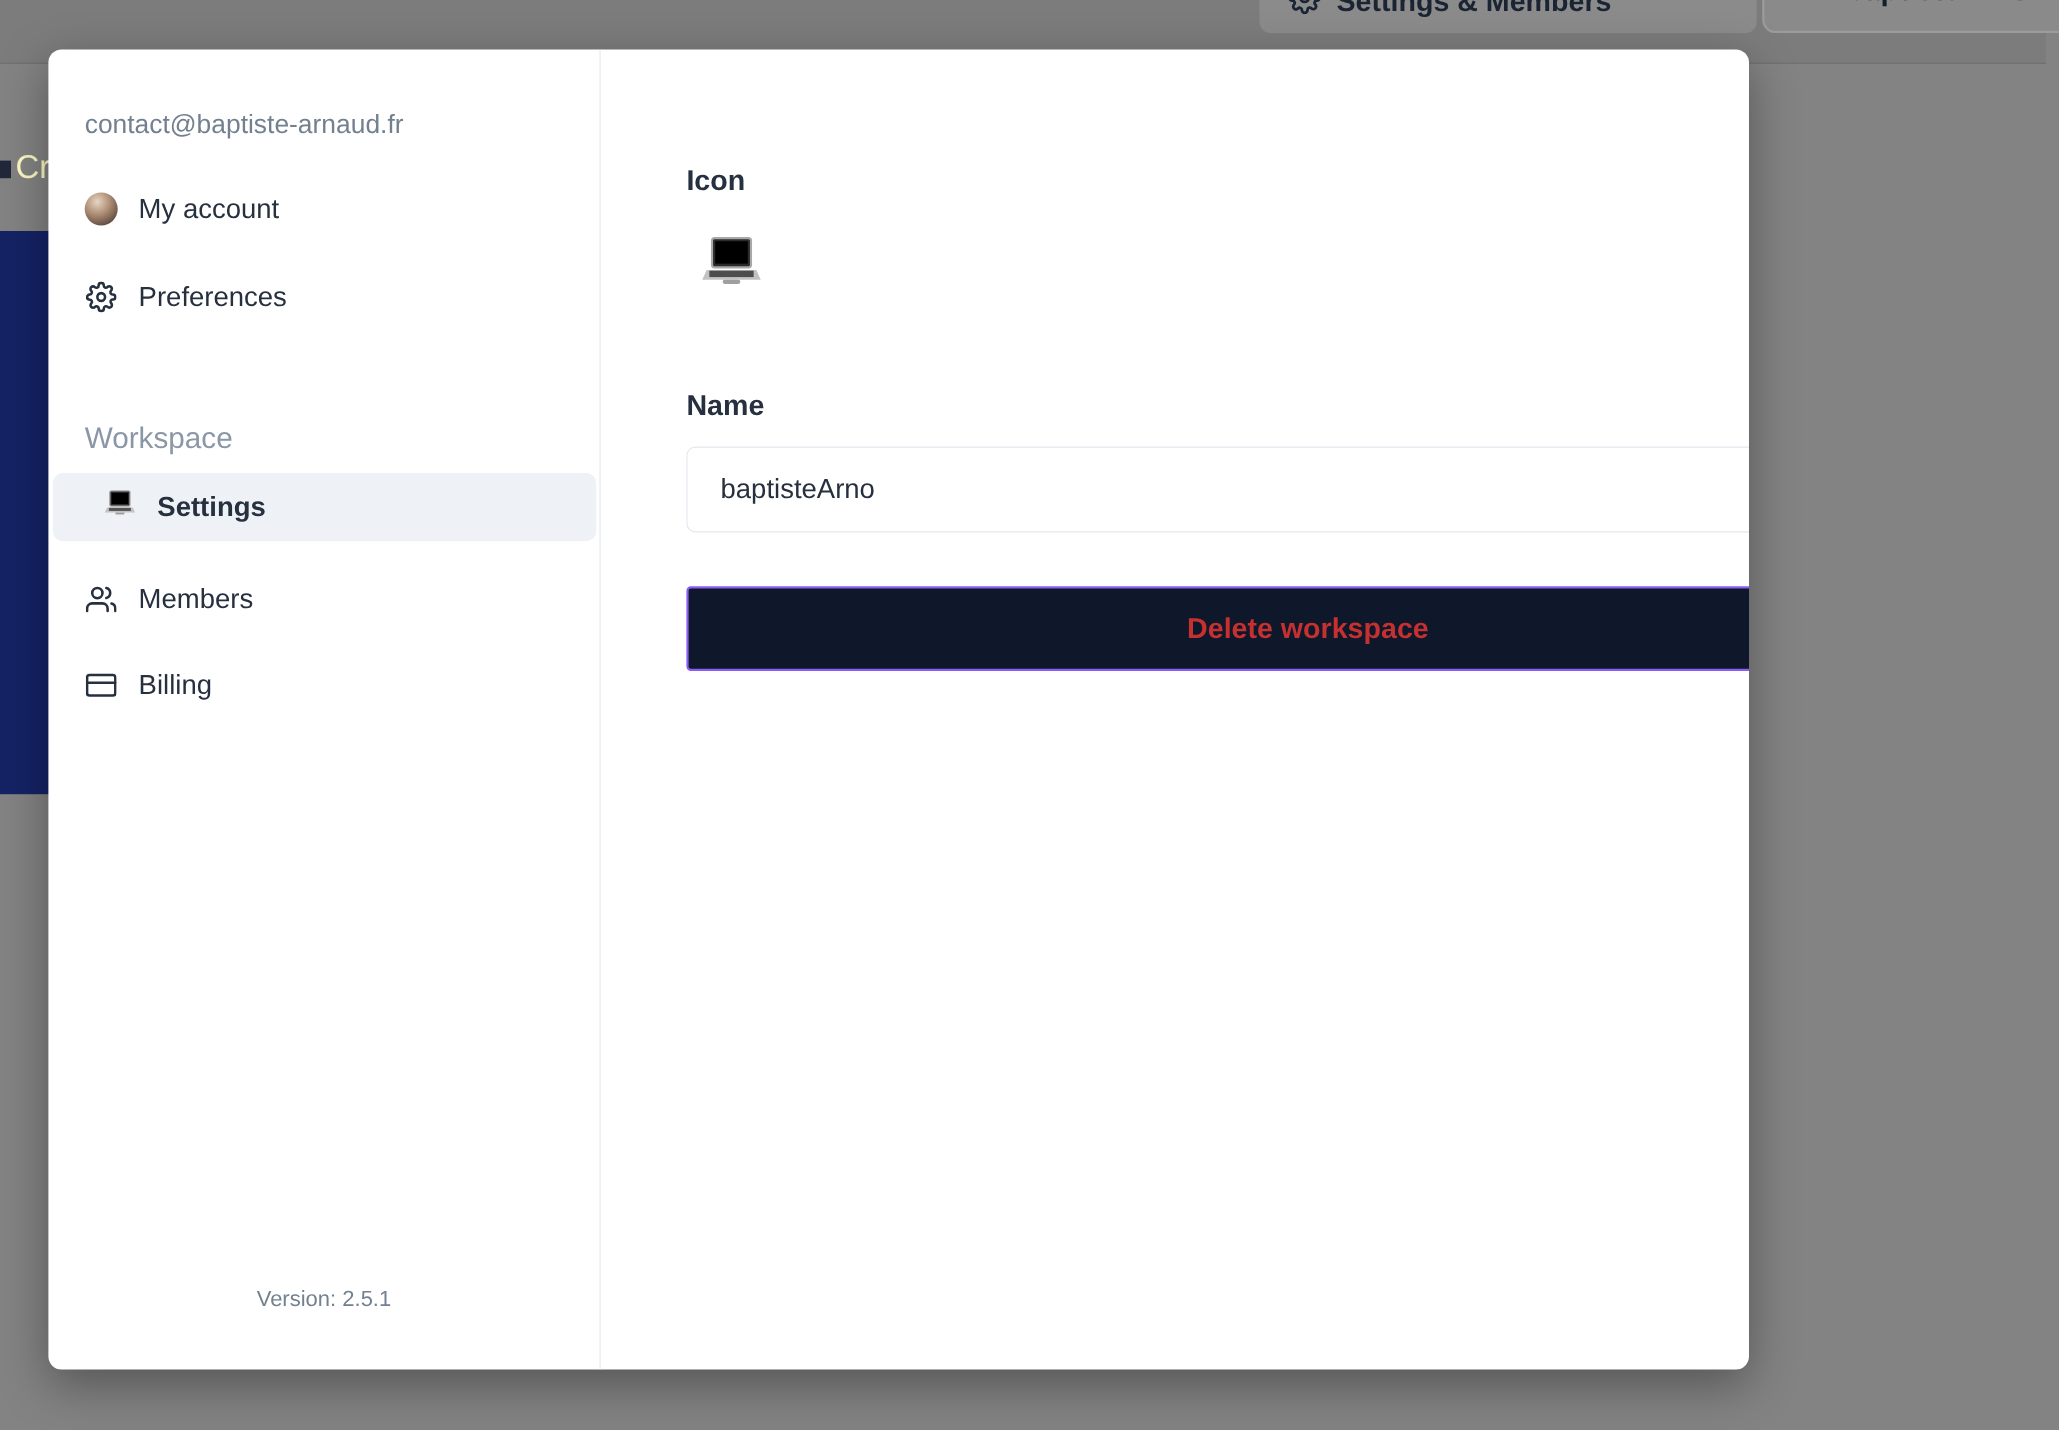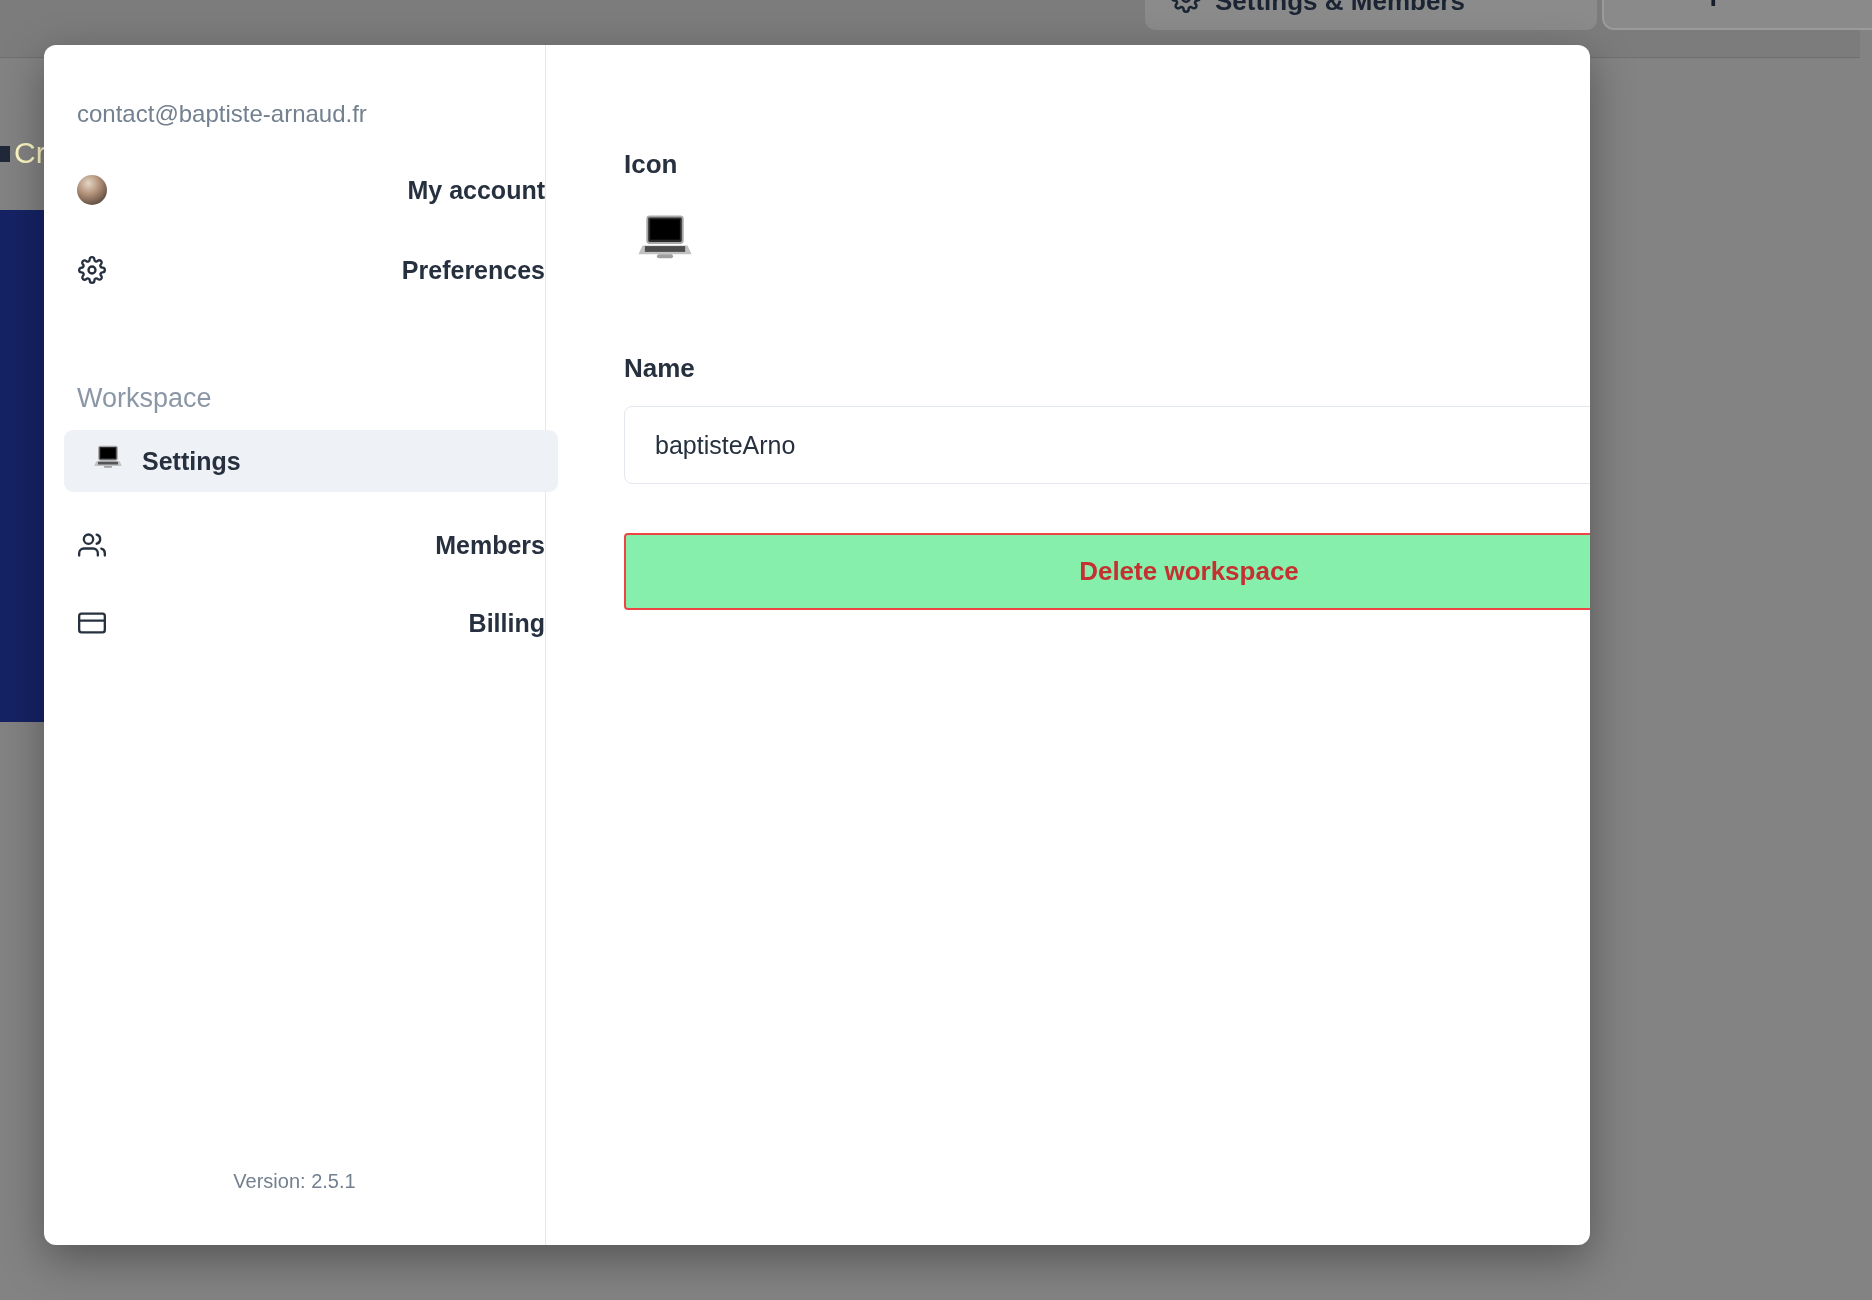--- a/index.html
+++ b/index.html
@@ -56,36 +56,36 @@
     position: relative; width: 502px; height: 100%;
     border-right: 1px solid #e3e8ee; flex: none;
   }
   .sb-email {
     position: absolute; left: 33px; top: 55px;
     color: #73808f; font-size: 24px;
   }
   .sb-row {
     position: absolute; left: 0; width: 100%; height: 60px;
     display: flex; align-items: center; gap: 19px; padding-left: 33px;
-    color: #26303f; font-size: 25px; font-weight: 700; cursor: pointer; justify-content: space-between;
+    color: #26303f; font-size: 25px; font-weight: 400; cursor: pointer;
   }
   .sb-row .ico { width: 30px; height: 30px; display: flex; align-items: center; justify-content: center; flex: none; }
   .row-account { top: 115px; }
   .row-prefs   { top: 195px; }
   .row-members { top: 470px; }
   .row-billing { top: 548px; }
   .sb-section {
     position: absolute; left: 33px; top: 338px;
     color: #8b97a6; font-size: 27px; font-weight: 400;
   }
   .row-settings {
     position: absolute; left: 4px; top: 385px; width: 494px; height: 62px;
     background: #eef1f5; border-radius: 9px;
-    display: flex; align-items: center; gap: 19px; padding-left: 29px;
-    color: #26303f; font-size: 25px; font-weight: 700; cursor: pointer; margin-left: 16px;
+    display: flex; align-items: center; gap: 19px; padding-left: 46px;
+    color: #26303f; font-size: 25px; font-weight: 700; cursor: pointer;
   }
   .avatar {
     width: 30px; height: 30px; border-radius: 50%; flex: none;
     background:
       radial-gradient(circle at 38% 28%, #e4d6c4 0%, #b3927a 38%, #6e584a 72%, #35322f 100%);
   }
   .sb-version {
     position: absolute; left: 0; top: 1125px; width: 100%;
     text-align: center; color: #73808f; font-size: 20px;
   }
@@ -105,21 +105,21 @@
   }
   .name-input {
     position: absolute; left: 78px; top: 361px; width: 1130px; height: 78px;
     border: 1px solid #e3e8ee; border-radius: 8px;
     font-family: "Liberation Sans", sans-serif;
     font-size: 25px; color: #26303f; padding: 0 30px; outline: none;
     background: #ffffff;
   }
   .delete-btn {
     position: absolute; left: 78px; top: 488px; width: 1130px; height: 77px;
-    background: #86efac; border: 2px solid #ef4444; border-radius: 4px;
+    background: #0f172a; border: 2px solid #8b5cf6; border-radius: 4px;
     color: #c53030; font-size: 26px; font-weight: 700;
     font-family: "Liberation Sans", sans-serif; cursor: pointer;
   }
 
   svg.feather { stroke: #26303f; stroke-width: 2; fill: none; stroke-linecap: round; stroke-linejoin: round; }
   svg.feather-dim { stroke: #1b2433; stroke-width: 2; fill: none; stroke-linecap: round; stroke-linejoin: round; }
 </style>
 </head>
 <body>
 

